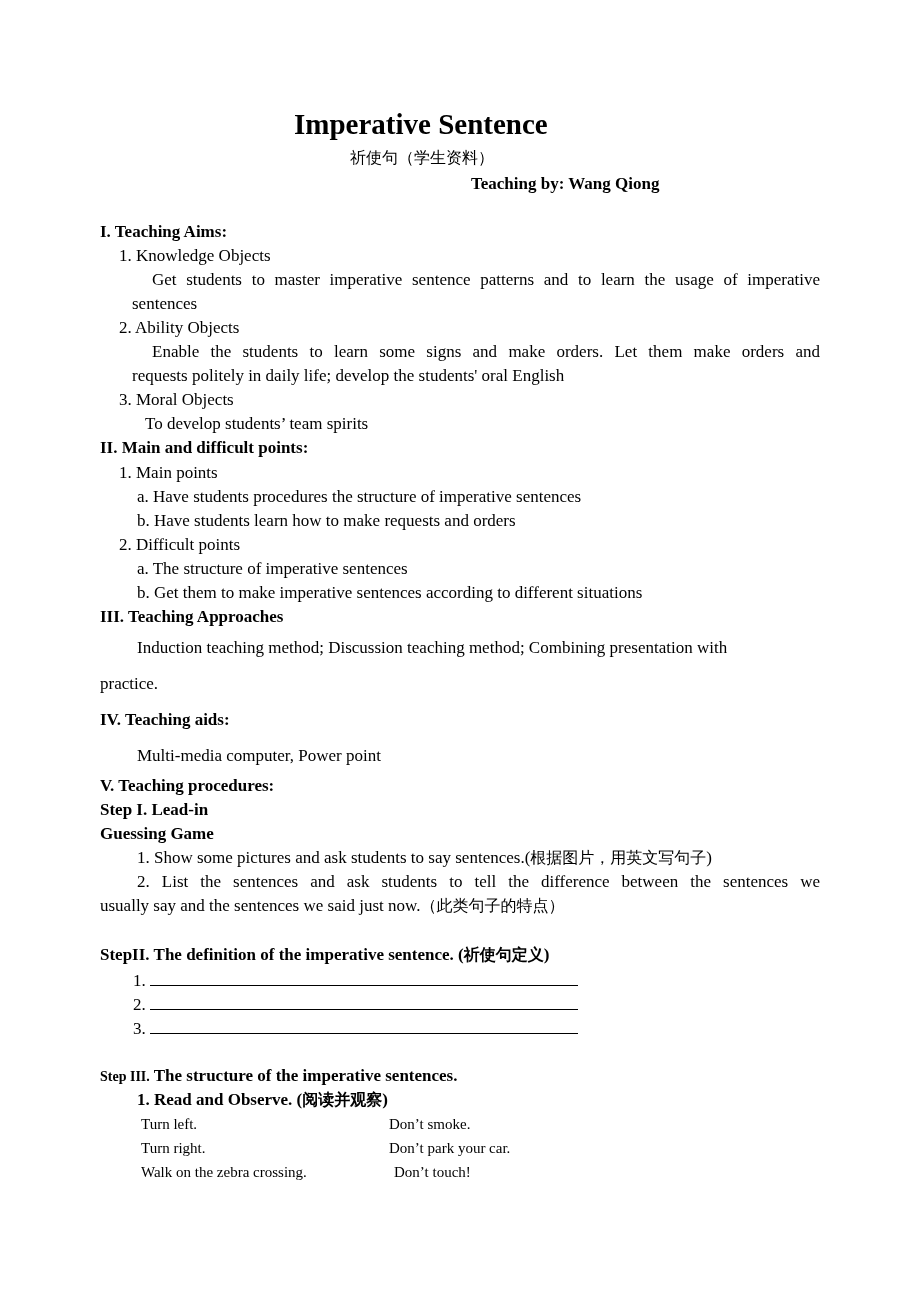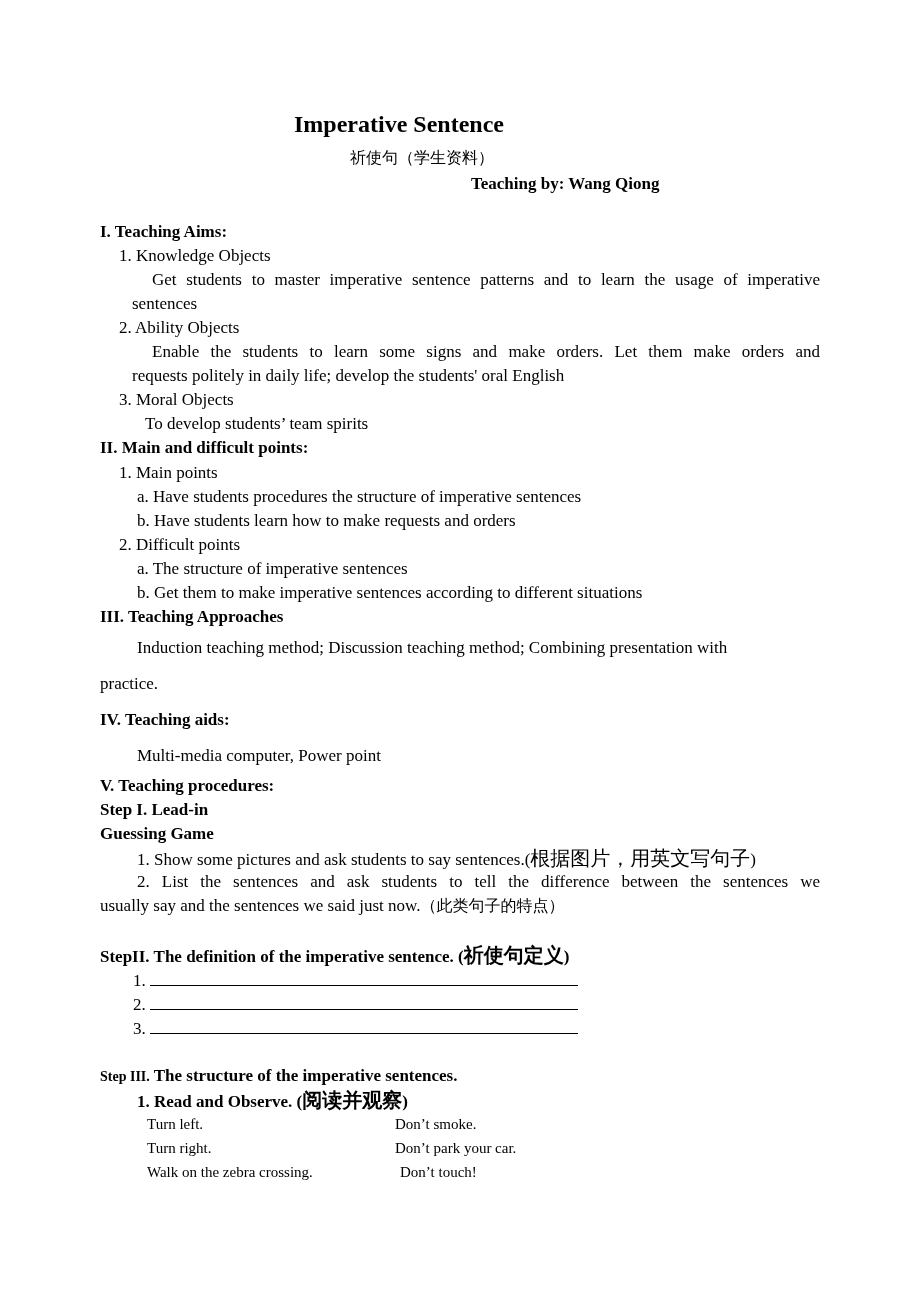--- a/index.html
+++ b/index.html
@@ -1,24 +1,24 @@
 <!DOCTYPE html>
 <html><head>
   <meta charset="utf-8">
   <style>
     html, body { margin: 0; padding: 0; background: #ffffff; }
     body { width: 920px; height: 1302px; position: relative; overflow: hidden;
            font-family: "Liberation Serif", serif; color: #000; }
     .ln { position: absolute; white-space: nowrap; font-size: 17px; line-height: 20px; }
     .b { font-weight: bold; }
-    .title { font-size: 24px; font-weight: bold; line-height: 28px; }
+    .title { font-size: 29px; font-weight: bold; line-height: 28px; }
     .cn { font-family: "DejaVu Sans", sans-serif; font-size: 16px; }
-    .cn-sm { font-family: "DejaVu Sans", sans-serif; font-size: 20px; }
+    .cn-sm { font-family: "DejaVu Sans", sans-serif; font-size: 16px; }
     .just { text-align: justify; text-align-last: justify; white-space: normal; }
-    .small { font-size: 15px; margin-left: 6px; }
+    .small { font-size: 15px; }
     .blank { display: inline-block; width: 428px; border-bottom: 1px solid #000; height: 16px; vertical-align: baseline; margin-left: 4px; }
     .step-small { font-size: 14px; }
   </style>
 </head>
 <body>
 
 <div>
 
   <div class="ln title" style="left:294px; top:110px;">Imperative Sentence</div>
   <div class="ln cn" style="left:350px; top:148px;">祈使句（学生资料）</div>

